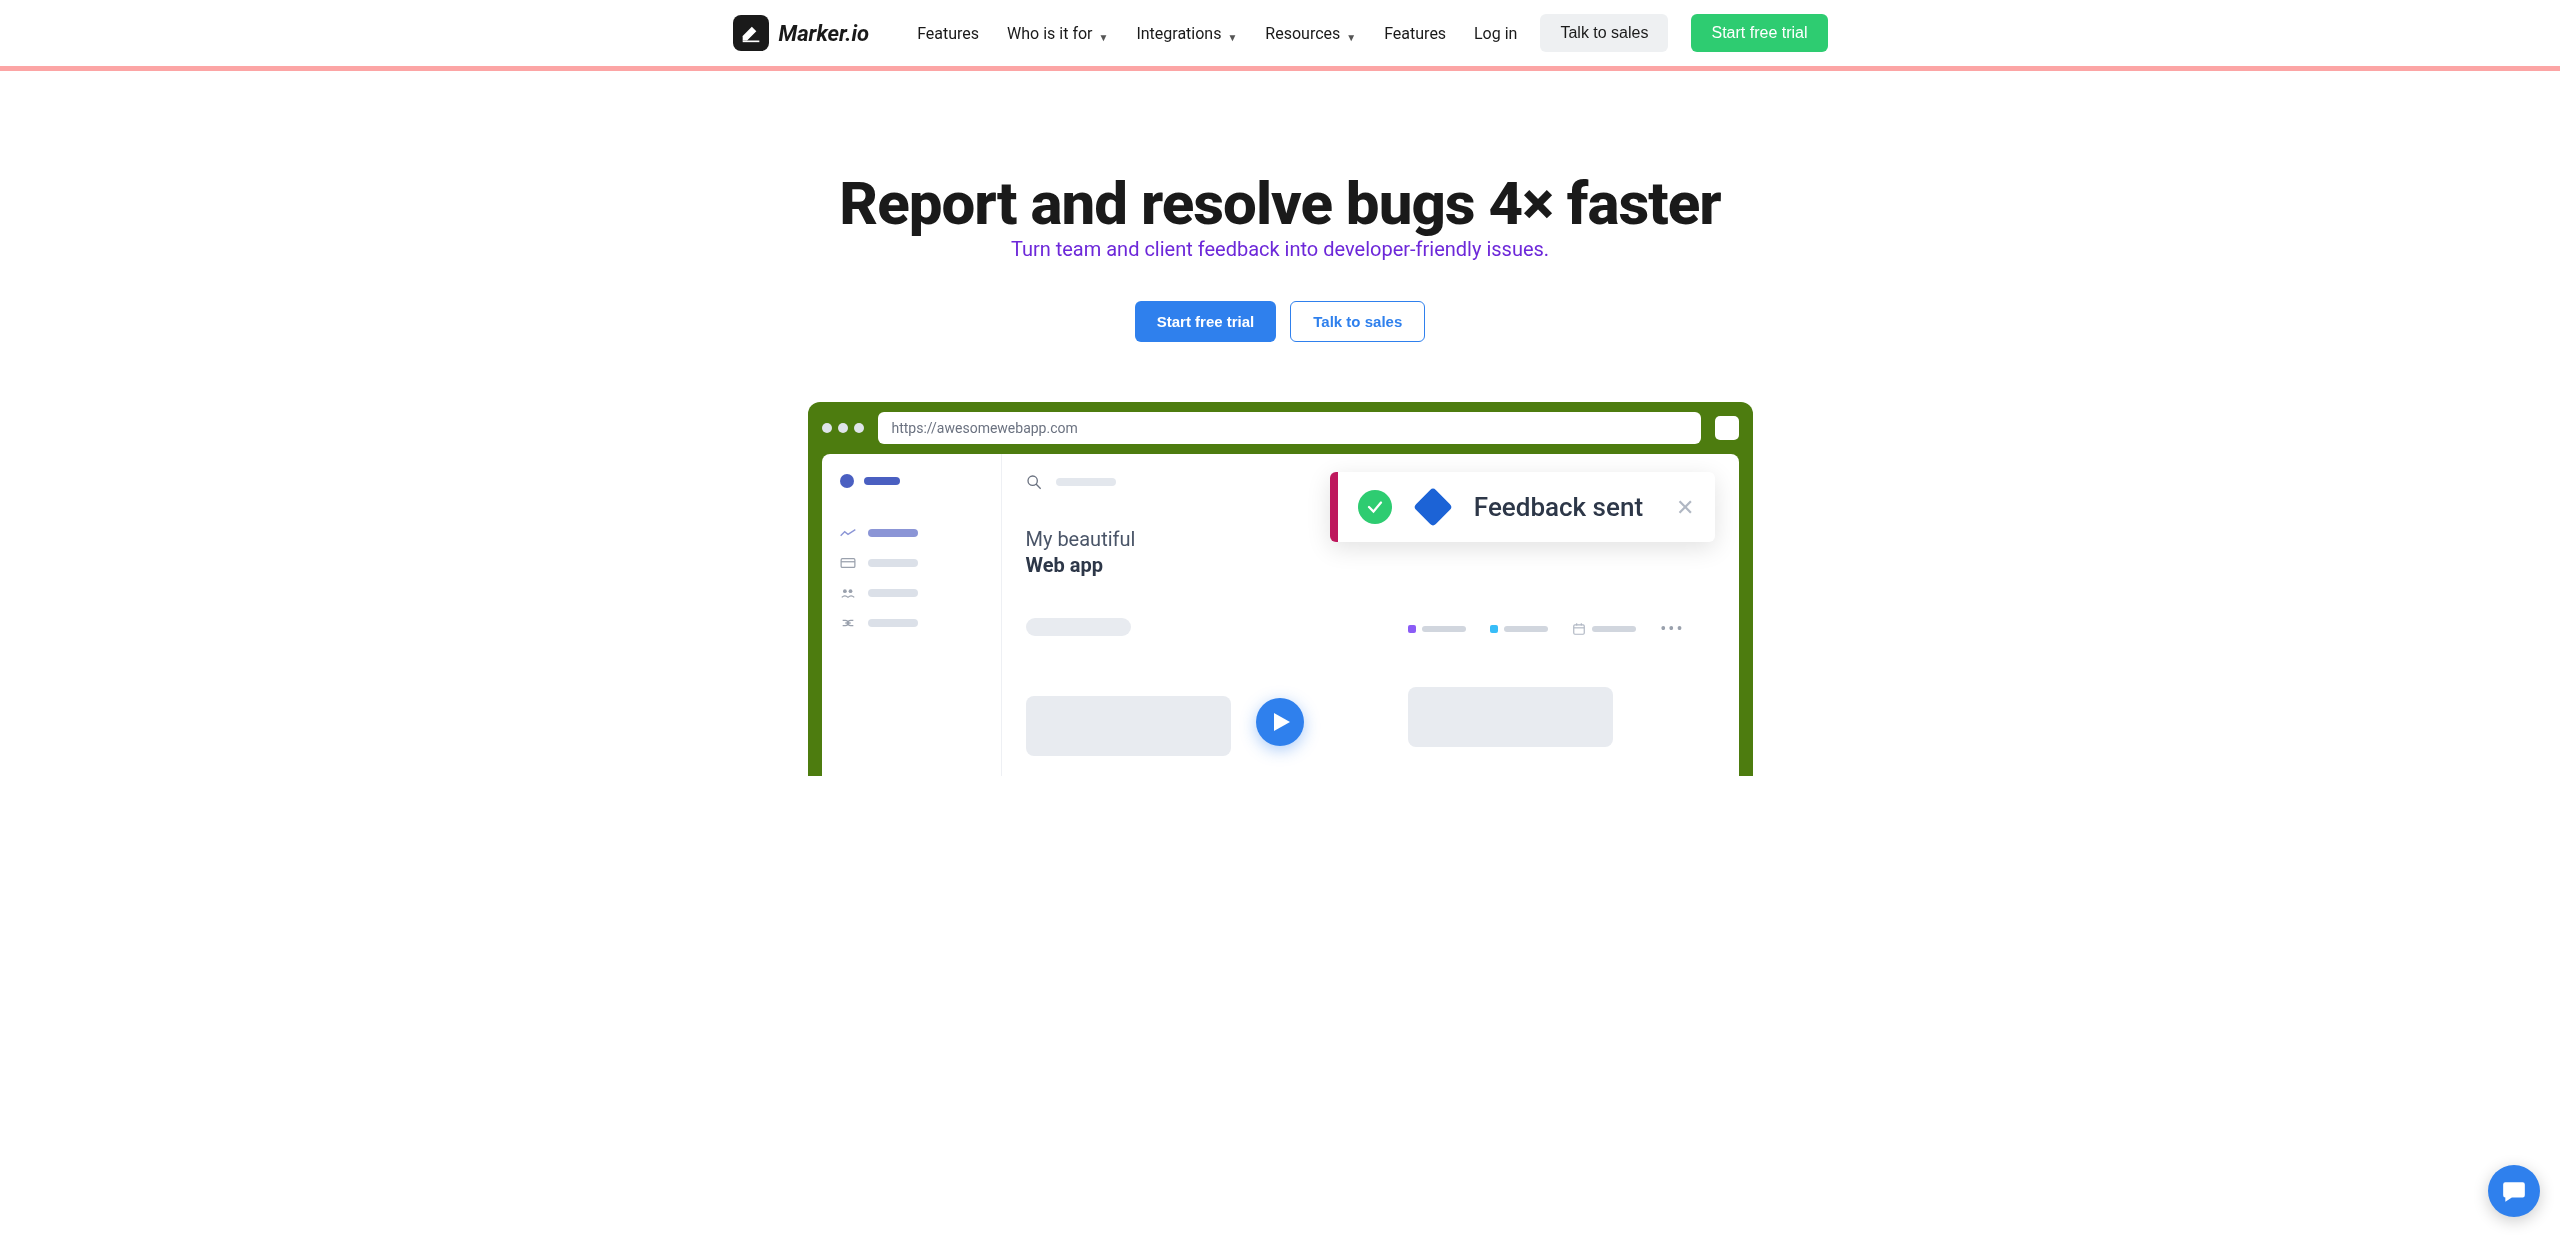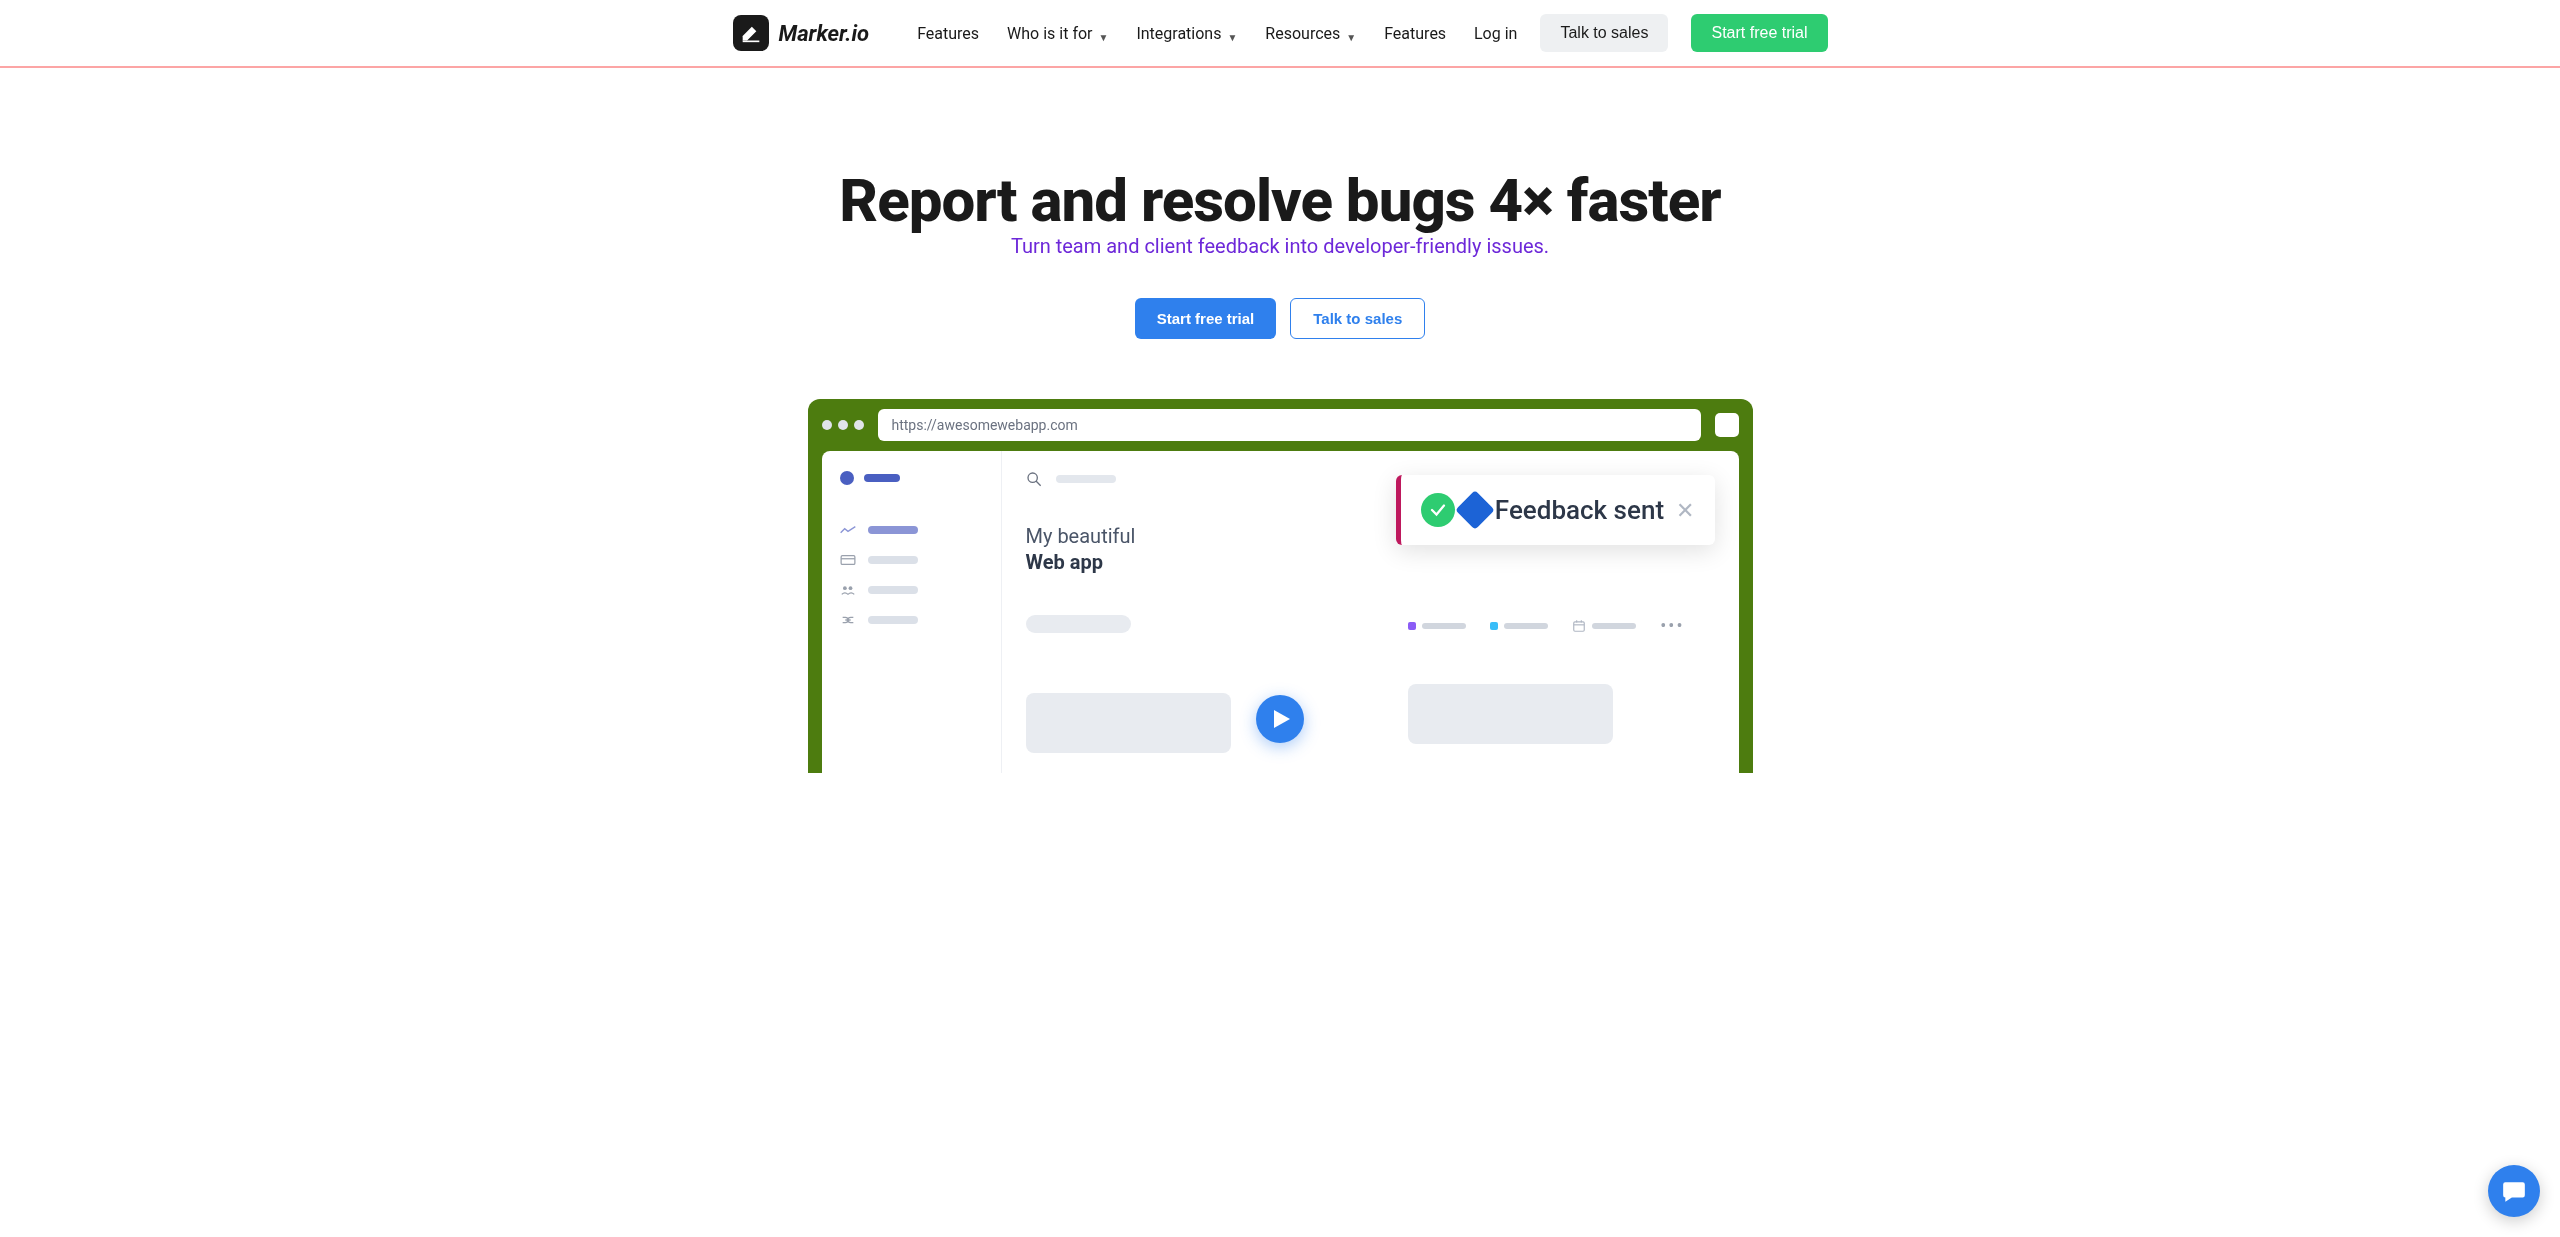--- a/index.html
+++ b/index.html
@@ -12,21 +12,21 @@
     .logo-box { width: 36px; height: 36px; background: #1a1a1a; border-radius: 8px; display: flex; align-items: center; justify-content: center; }
     .logo-text { font-size: 22px; font-weight: 700; font-style: italic; color: #1a1a1a; }
     .nav { display: flex; gap: 28px; align-items: center; }
     .nav-link { font-size: 16px; color: #1a1a1a; text-decoration: none; display: flex; align-items: flex-end; gap: 6px; cursor: pointer; }
     .nav-link .caret { font-size: 10px; color: #555; }
     .header-right { display: flex; align-items: center; gap: 23px; }
     .link-plain { font-size: 16px; color: #1a1a1a; cursor: pointer; }
     .btn { padding: 10px 20px; border-radius: 6px; font-size: 16px; font-weight: 500; cursor: pointer; border: none; }
     .btn-gray { background: #eef0f2; color: #1a1a1a; }
     .btn-green { background: #2ecc71; color: #fff; }
-    .header-divider { border-bottom: 2px solid #fca5a5; }
+    .header-divider { border-bottom: 5px solid #fca5a5; }
     
     
     .hero { text-align: center; padding: 100px 20px 60px; }
     .hero-title { font-size: 60px; font-weight: 800; color: #1a1a1a; letter-spacing: -1px; line-height: 1.1; }
     .hero-sub { font-size: 20px; color: #6d28d9; }
     .hero-cta { display: flex; justify-content: center; gap: 14px; margin-top: 40px; }
     .btn-blue { background: #2f80ed; color: #fff; padding: 12px 22px; border-radius: 6px; font-size: 15px; font-weight: 600; border: none; cursor: pointer; }
     .btn-outline-blue { background: #fff; color: #2f80ed; padding: 11px 22px; border-radius: 6px; font-size: 15px; font-weight: 600; border: 1.5px solid #2f80ed; cursor: pointer; }
     
     
@@ -62,21 +62,21 @@
     .left-block .card { width: 205px; height: 60px; background: #e8ebf0; border-radius: 8px; }
     .right-block { display: flex; gap: 24px; align-items: center; flex-wrap: wrap; margin-left: auto; margin-right: 20px; }
     .tag { display: flex; align-items: center; gap: 6px; }
     .tag-dot { width: 8px; height: 8px; border-radius: 2px; }
     .tag-bar { width: 44px; height: 6px; background: #d1d6de; border-radius: 3px; }
     .tag-icon { width: 14px; height: 14px; color: #b0b7c3; }
     .dots-menu { color: #9aa1ad; font-size: 18px; letter-spacing: 2px; }
     .right-card { width: 205px; height: 60px; background: #e8ebf0; border-radius: 8px; margin-top: 48px; }
     
     
-    .toast { position: absolute; top: 24px; right: 24px; background: #fff; border-left: 5px solid #be185d; border-radius: 6px; box-shadow: 0 6px 24px rgba(0,0,0,0.12); display: flex; align-items: center; gap: 6px; padding: 18px 20px; z-index: 5; }
+    .toast { position: absolute; top: 18px; right: 24px; background: #fff; border-left: 8px solid #be185d; border-radius: 6px; box-shadow: 0 6px 24px rgba(0,0,0,0.12); display: flex; align-items: center; gap: 27px; padding: 18px 20px; z-index: 5; }
     .toast-check { width: 34px; height: 34px; background: #2ecc71; border-radius: 50%; display: flex; align-items: center; justify-content: center; }
     .toast-tool { width: 28px; height: 28px; background: #1c63d6; transform: rotate(45deg); border-radius: 4px; }
     .toast-text { font-size: 26px; font-weight: 500; color: #2d3748; }
     .toast-close { font-size: 22px; color: #b0b7c3; cursor: pointer; margin-left: 6px; }
     
     
     .play { position: absolute; left: 50%; transform: translateX(-50%); bottom: 30px; width: 48px; height: 48px; background: #2f80ed; border-radius: 50%; display: flex; align-items: center; justify-content: center; box-shadow: 0 4px 16px rgba(47,128,237,0.4); cursor: pointer; z-index: 6; }
     .play svg { margin-left: 3px; }
     
     

